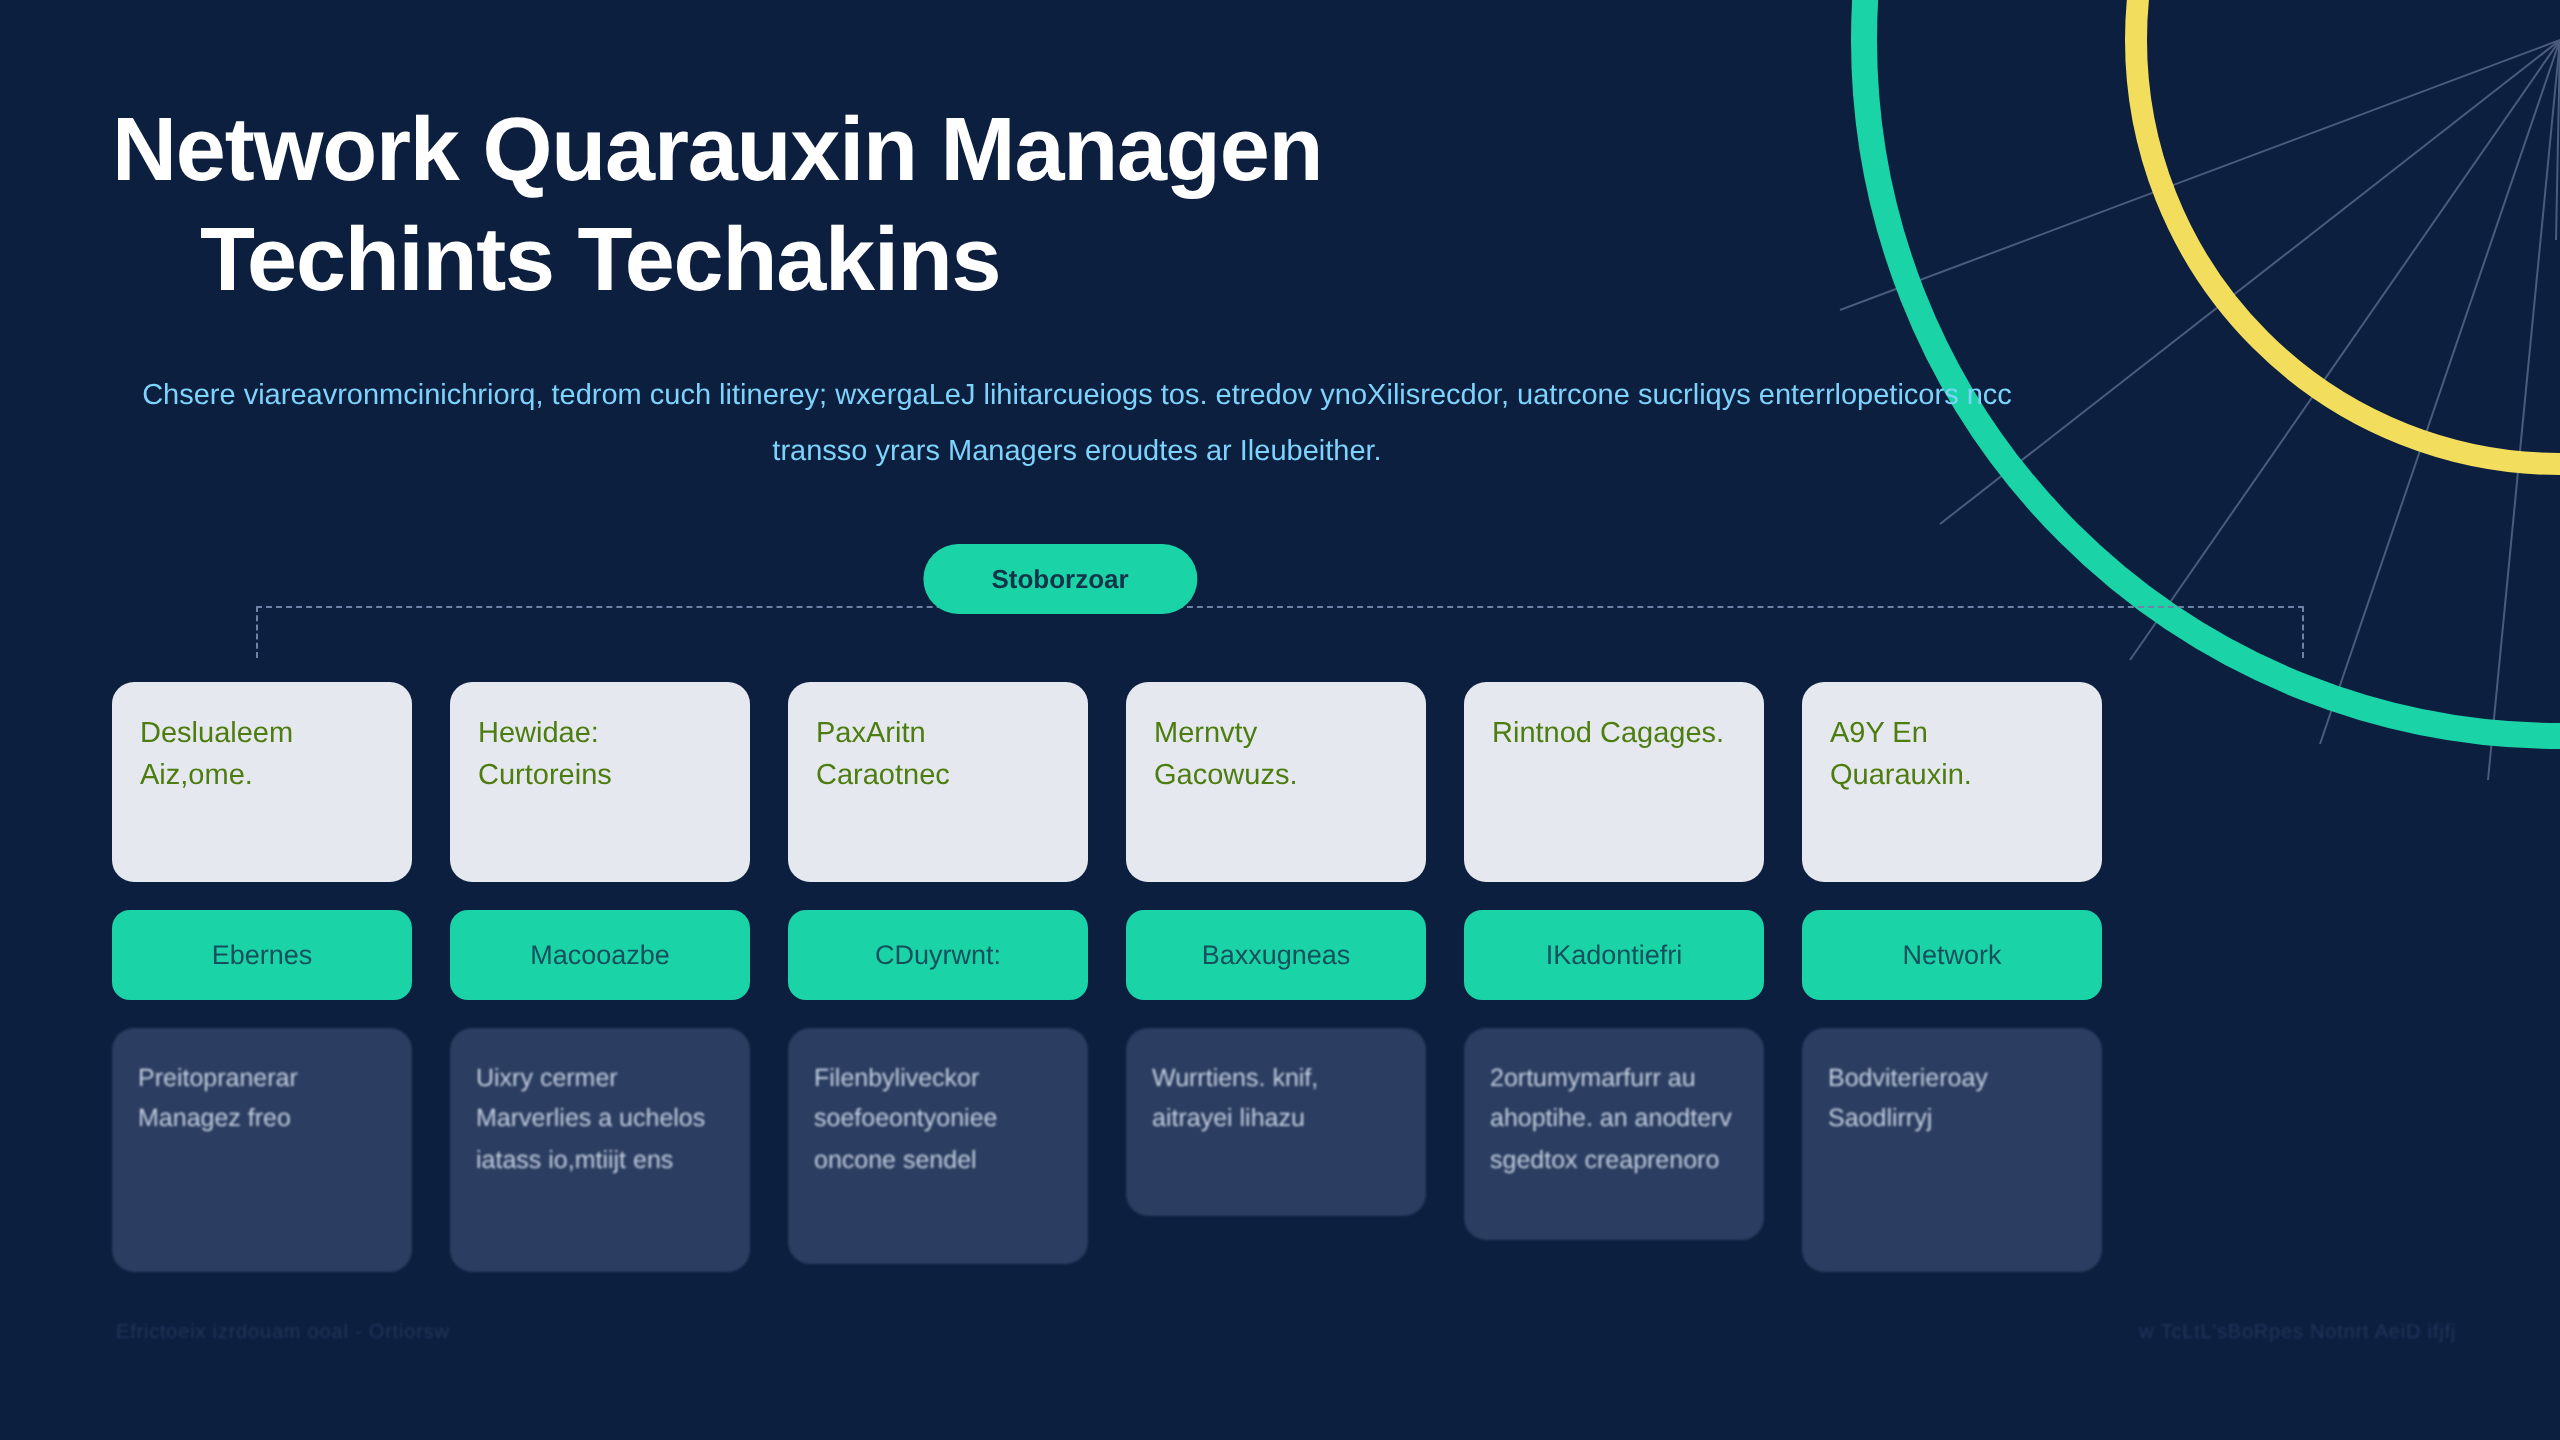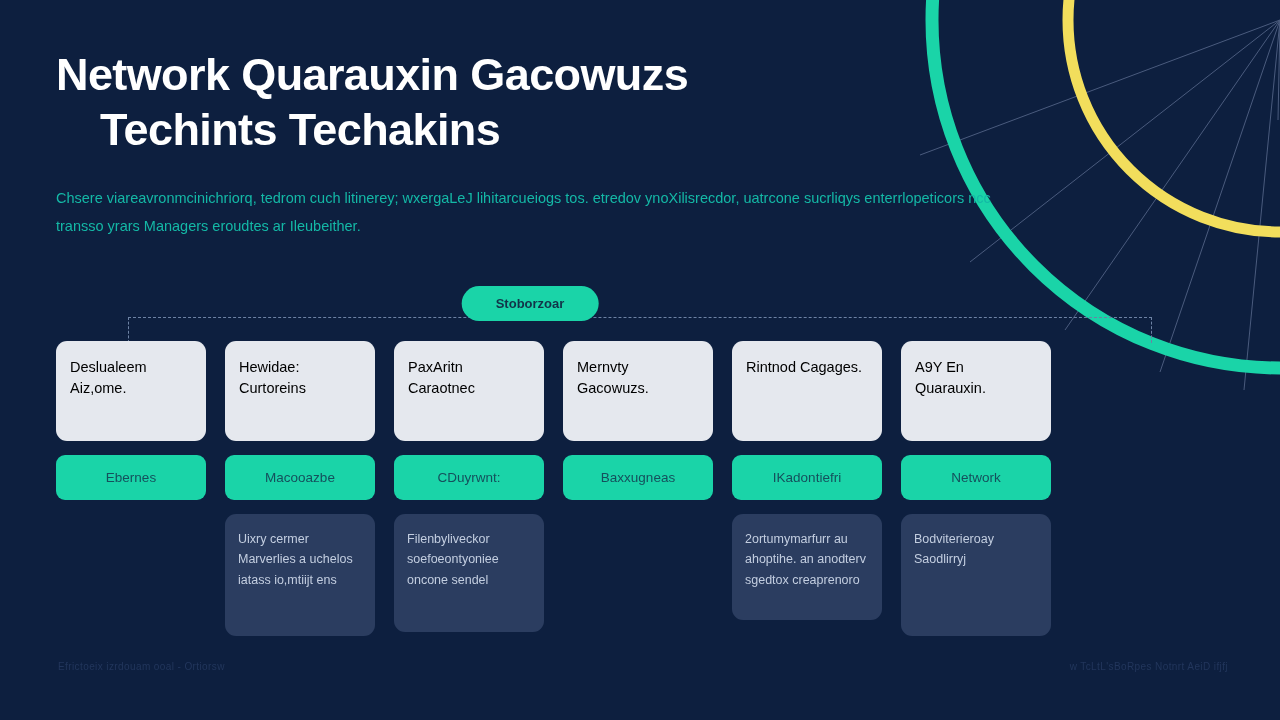--- a/index.html
+++ b/index.html
@@ -53,30 +53,31 @@
     line-height: 1.18;
     margin-top: 2px;
     white-space: nowrap;
     margin-left: 44px;
   }
 
   #subtitle {
     margin-top: 28px;
     font-size: 14.5px;
     line-height: 1.95;
-    color: #14b8a6;
+    color: #7dd3fc;
     max-width: 965px;
     filter: blur(0.35px);
+    text-align: center;
   }
 
   
   #flow {
     position: absolute;
     left: 0;
-    top: 286px;
+    top: 272px;
     width: 1060px;
     height: 60px;
     z-index: 2;
   }
 
   #badge {
     position: absolute;
     left: 50%;
     top: 0;
     transform: translateX(-50%);
@@ -119,21 +120,21 @@
     display: flex;
     flex-direction: column;
     gap: 14px;
   }
 
   .head-card {
     background: #e5e8ee;
     border-radius: 11px;
     height: 100px;
     padding: 16px 14px;
-    color: #000000;
+    color: #4d7c0f;
     font-size: 14.5px;
     line-height: 1.42;
     filter: blur(0.3px);
   }
 
   .pill {
     background: #1ad4a8;
     border-radius: 9px;
     height: 45px;
     display: flex;
@@ -189,52 +190,54 @@
     <line x1="420" y1="20" x2="205" y2="330"></line>
     <line x1="420" y1="20" x2="300" y2="372"></line>
     <line x1="420" y1="20" x2="384" y2="390"></line>
     <line x1="420" y1="20" x2="418" y2="120"></line>
   </g>
   <circle cx="420" cy="20" r="348" fill="none" stroke="#1ad4a8" stroke-width="13"></circle>
   <circle cx="420" cy="20" r="212" fill="none" stroke="#f2de5c" stroke-width="11"></circle>
 </svg>
 
 <div id="header">
-  <div id="title-line1">Network Quarauxin Gacowuzs</div>
+  <div id="title-line1">Network Quarauxin Managen</div>
   <div id="title-line2">Techints Techakins</div>
   <p id="subtitle">Chsere viareavronmcinichriorq, tedrom cuch litinerey; wxergaLeJ lihitarcueiogs tos. etredov ynoXilisrecdor, uatrcone sucrliqys enterrlopeticors ncc transso yrars Managers eroudtes ar Ileubeither.</p>
 </div>
 
 <div id="flow">
   <div id="connector"></div>
   <div id="badge">Stoborzoar</div>
 </div>
 
 <div id="columns">
 
   <div class="column">
     <div class="head-card">Deslualeem Aiz,ome.</div>
     <div class="pill">Ebernes</div>
+    <div class="body-card">Preitopranerar Managez freo</div>
   </div>
 
   <div class="column">
     <div class="head-card">Hewidae: Curtoreins</div>
     <div class="pill">Macooazbe</div>
     <div class="body-card">Uixry cermer Marverlies a uchelos iatass io,mtiijt ens</div>
   </div>
 
   <div class="column">
     <div class="head-card">PaxAritn Caraotnec</div>
     <div class="pill">CDuyrwnt:</div>
     <div class="body-card">Filenbyliveckor soefoeontyoniee oncone sendel</div>
   </div>
 
   <div class="column">
     <div class="head-card">Mernvty Gacowuzs.</div>
     <div class="pill">Baxxugneas</div>
+    <div class="body-card">Wurrtiens. knif, aitrayei lihazu</div>
   </div>
 
 
   <div class="column">
     <div class="head-card">Rintnod Cagages.</div>
     <div class="pill">IKadontiefri</div>
     <div class="body-card">2ortumymarfurr au ahoptihe. an anodterv sgedtox creaprenoro</div>
   </div>
 
   <div class="column">

